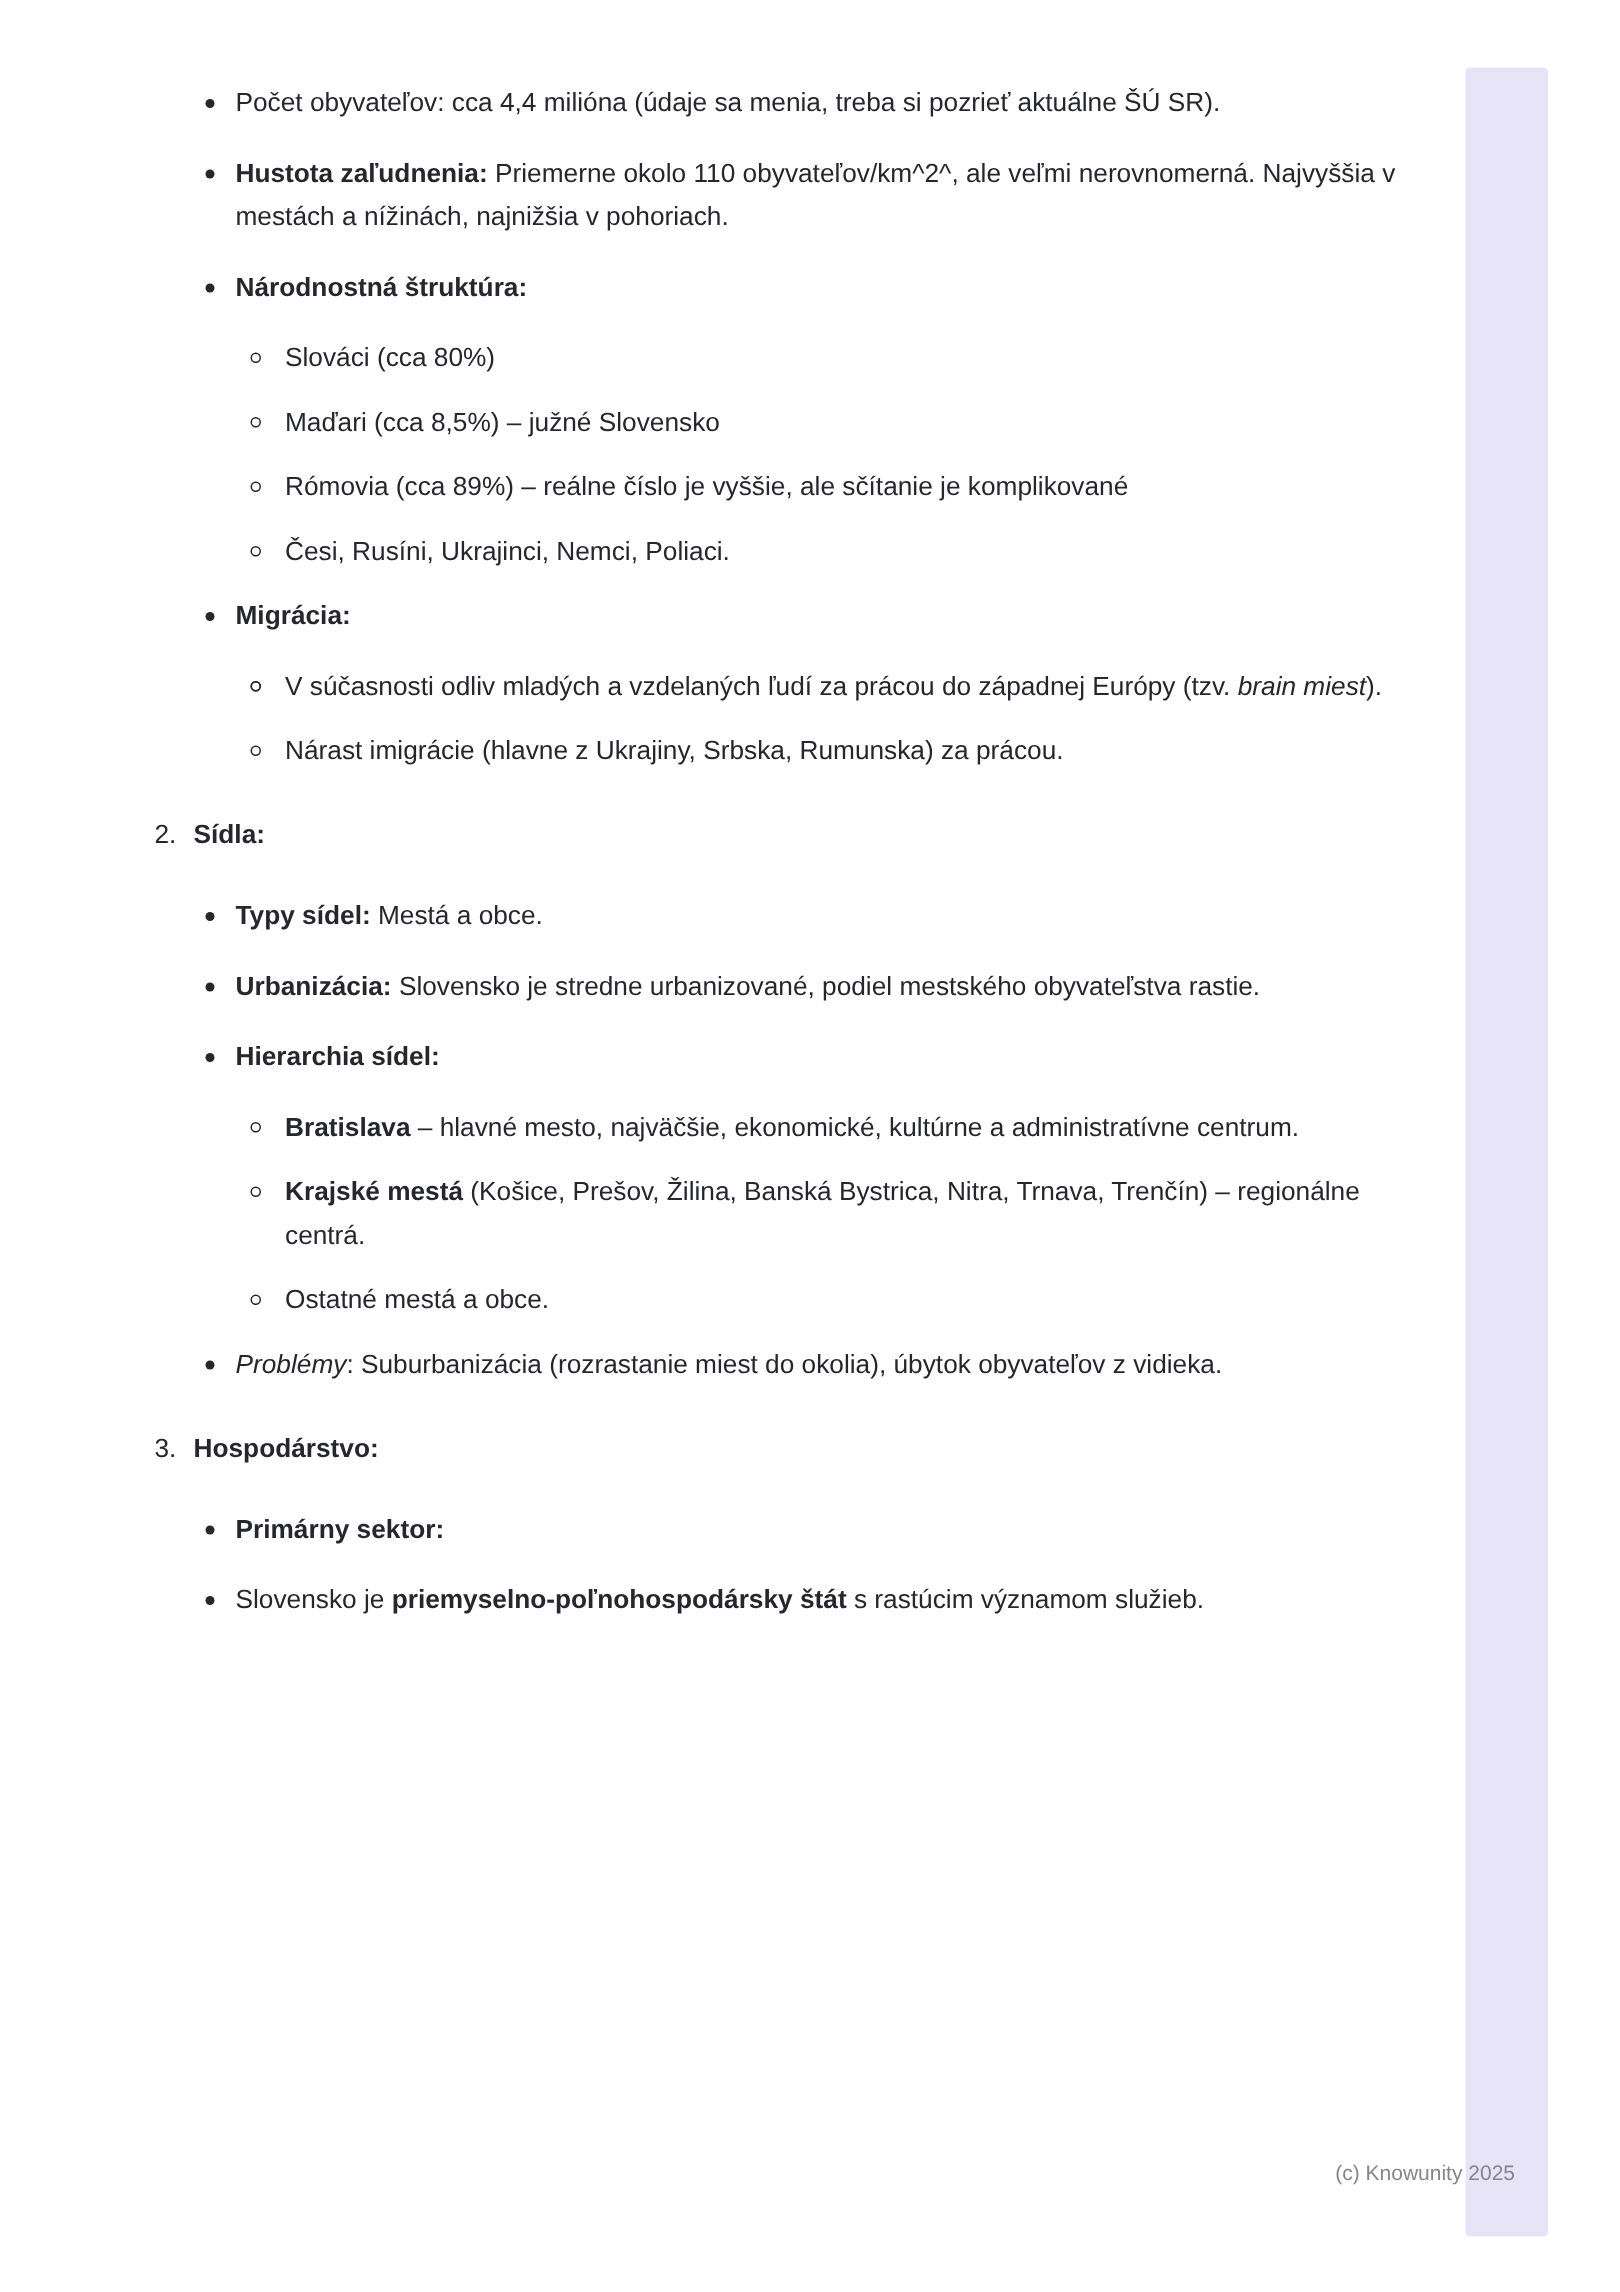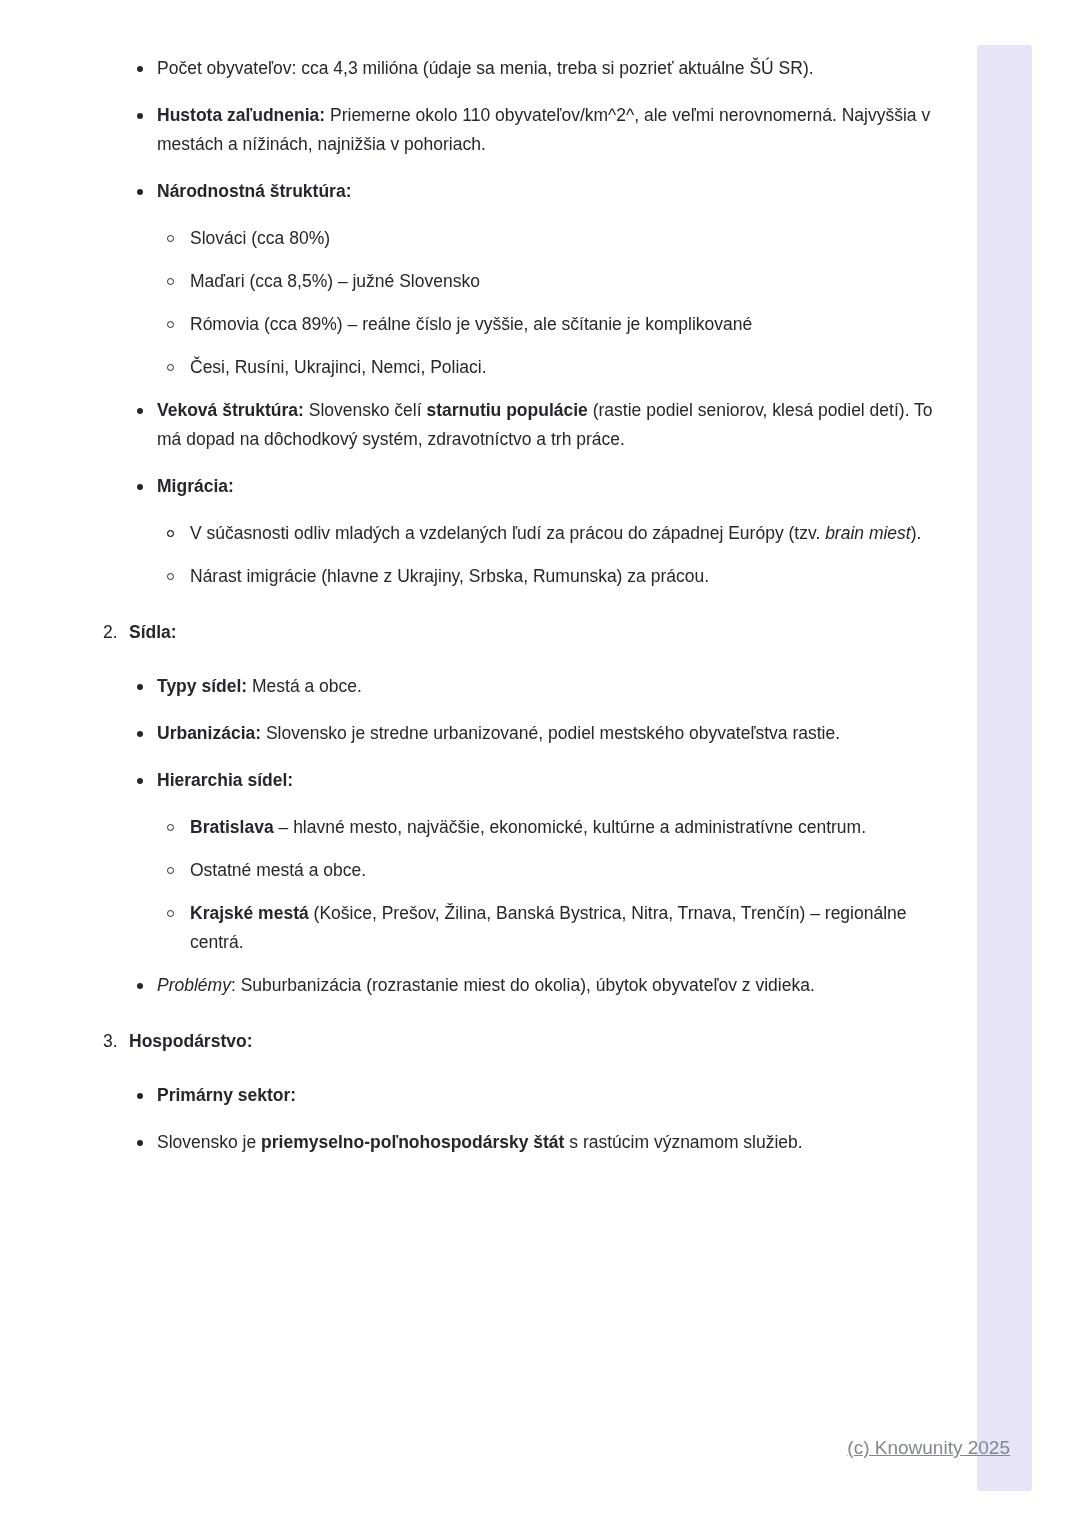--- a/index.html
+++ b/index.html
@@ -52,52 +52,50 @@
     width: 55px;
     height: 1446px;
     background: #e8e4f7;
     border-radius: 3px;
     z-index: 1;
   }
   .watermark {
     position: absolute;
     right: 70px;
     top: 1440px;
-    font-size: 19px;
+    font-size: 14px;
     line-height: 16px;
     color: #83868c;
     z-index: 2;
     white-space: nowrap;
-    text-decoration: underline;
   }
 </style>
 </head>
 <body>
 
 <div class="scroll-strip"></div>
 
 <div class="content">
-    <div class="block li l1"><span class="marker dot"></span><span class="txt"><span>Počet obyvateľov: cca 4,3 milióna (údaje sa menia, treba si pozrieť aktuálne ŠÚ SR).</span></span></div>
+    <div class="block li l1"><span class="marker dot"></span><span class="txt"><span>Počet obyvateľov: cca 4,4 milióna (údaje sa menia, treba si pozrieť aktuálne ŠÚ SR).</span></span></div>
     <div class="block li l1"><span class="marker dot"></span><span class="txt"><b>Hustota zaľudnenia:</b><span> Priemerne okolo 110 obyvateľov/km^2^, ale veľmi nerovnomerná. Najvyššia v mestách a nížinách, najnižšia v pohoriach.</span></span></div>
     <div class="block li l1"><span class="marker dot"></span><span class="txt"><b>Národnostná štruktúra:</b></span></div>
     <div class="block li l2"><span class="marker ring"></span><span class="txt"><span>Slováci (cca 80%)</span></span></div>
     <div class="block li l2"><span class="marker ring"></span><span class="txt"><span>Maďari (cca 8,5%) – južné Slovensko</span></span></div>
     <div class="block li l2"><span class="marker ring"></span><span class="txt"><span>Rómovia (cca 89%) – reálne číslo je vyššie, ale sčítanie je komplikované</span></span></div>
     <div class="block li l2"><span class="marker ring"></span><span class="txt"><span>Česi, Rusíni, Ukrajinci, Nemci, Poliaci.</span></span></div>
-    <div class="block li l1"><span class="marker dot"></span><span class="txt"><b>Veková štruktúra:</b><span> Slovensko čelí </span><b>starnutiu populácie</b><span> (rastie podiel seniorov, klesá podiel detí). To má dopad na dôchodkový systém, zdravotníctvo a trh práce.</span></span></div>
     <div class="block li l1"><span class="marker dot"></span><span class="txt"><b>Migrácia:</b></span></div>
     <div class="block li l2"><span class="marker ring"></span></div>
     <div class="block li l2"><span class="marker ring"></span><span class="txt"><span>V súčasnosti odliv mladých a vzdelaných ľudí za prácou do západnej Európy (tzv. </span><i>brain miest</i><span>).</span></span></div>
     <div class="block li l2"><span class="marker ring"></span><span class="txt"><span>Nárast imigrácie (hlavne z Ukrajiny, Srbska, Rumunska) za prácou.</span></span></div>
     <div class="block numbered"><span class="num-marker">2.</span><span class="txt"><b>Sídla:</b></span></div>
     <div class="block li l1"><span class="marker dot"></span><span class="txt"><b>Typy sídel:</b><span> Mestá a obce.</span></span></div>
     <div class="block li l1"><span class="marker dot"></span><span class="txt"><b>Urbanizácia:</b><span> Slovensko je stredne urbanizované, podiel mestského obyvateľstva rastie.</span></span></div>
     <div class="block li l1"><span class="marker dot"></span><span class="txt"><b>Hierarchia sídel:</b></span></div>
     <div class="block li l2"><span class="marker ring"></span><span class="txt"><b>Bratislava</b><span> – hlavné mesto, najväčšie, ekonomické, kultúrne a administratívne centrum.</span></span></div>
+    <div class="block li l2"><span class="marker ring"></span><span class="txt"><b>Krajské mestá</b><span> (Košice, Prešov, Žilina, Banská Bystrica, Nitra, Trnava, Trenčín) – regionálne centrá.</span></span></div>
     <div class="block li l2"><span class="marker ring"></span><span class="txt"><span>Ostatné mestá a obce.</span></span></div>
-    <div class="block li l2"><span class="marker ring"></span><span class="txt"><b>Krajské mestá</b><span> (Košice, Prešov, Žilina, Banská Bystrica, Nitra, Trnava, Trenčín) – regionálne centrá.</span></span></div>
     <div class="block li l1"><span class="marker dot"></span><span class="txt"><i>Problémy</i><span>: Suburbanizácia (rozrastanie miest do okolia), úbytok obyvateľov z vidieka.</span></span></div>
     <div class="block numbered"><span class="num-marker">3.</span><span class="txt"><b>Hospodárstvo:</b></span></div>
     <div class="block li l1"><span class="marker dot"></span><span class="txt"><b>Primárny sektor:</b></span></div>
     <div class="block li l1"><span class="marker dot"></span><span class="txt"><span>Slovensko je </span><b>priemyselno-poľnohospodársky štát</b><span> s rastúcim významom služieb.</span></span></div>
   </div>
 
 <div class="watermark">(c) Knowunity 2025</div>
 
 </body></html>

